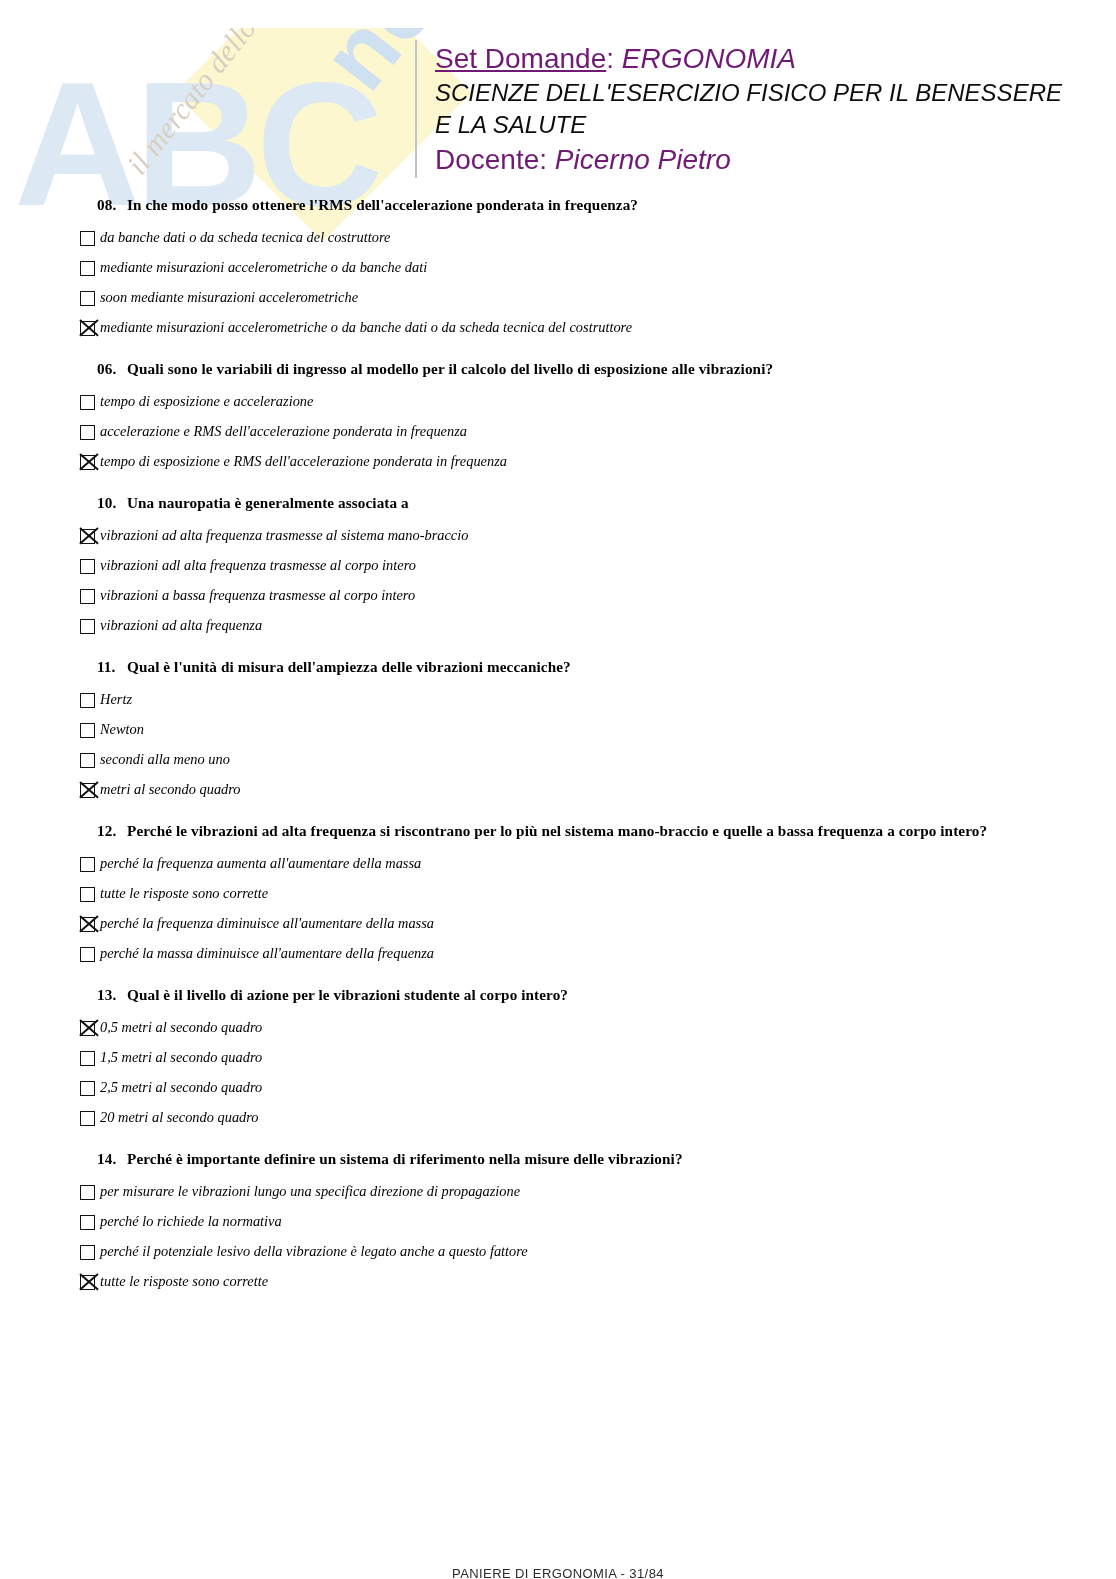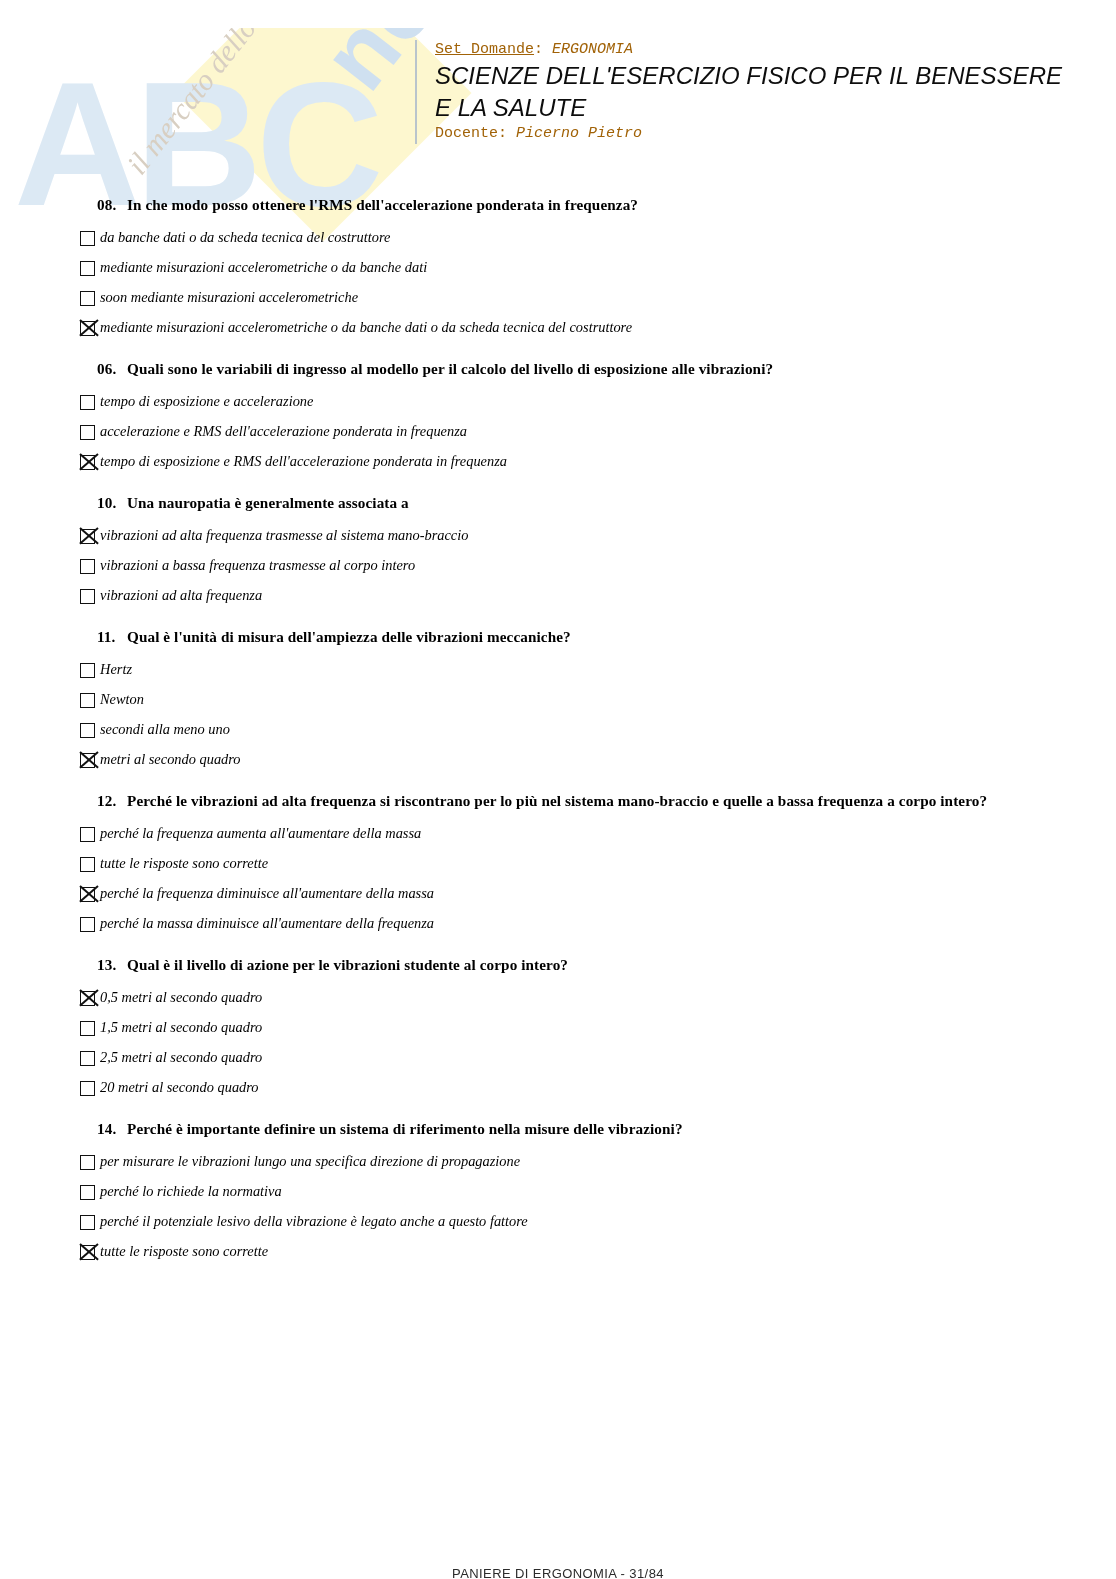--- a/index.html
+++ b/index.html
@@ -80,24 +80,24 @@
   .header {
     position: absolute;
     left: 415px;
     top: 12px;
     z-index: 2;
     border-left: 2px solid #b9c4cc;
     padding-left: 18px;
     width: 640px;
   }
   .header-line {
-    font-family: Liberation Mono, monospace;
-    font-size: 15px;
+    font-family: Liberation Sans, sans-serif;
+    font-size: 28px;
     line-height: 1.33;
-    color: #a16207;
+    color: #701a75;
   }
   .hl-label {
     text-decoration: underline;
   }
   .hl-value {
     font-style: italic;
   }
   .header-course {
     font-family: "Liberation Sans", sans-serif;
     font-style: italic;
@@ -259,20 +259,24 @@
         <div class="q-title">
           <span class="q-num">10.</span>
           <span class="q-text">Una nauropatia è generalmente associata a</span>
         </div>
         <div class="answer-row">
           <span class="checkbox checked"></span>
           <span class="answer-text">vibrazioni ad alta frequenza trasmesse al sistema mano-braccio</span>
         </div>
         <div class="answer-row">
           <span class="checkbox"></span>
+          <span class="answer-text">vibrazioni adl alta frequenza trasmesse al corpo intero</span>
+        </div>
+        <div class="answer-row">
+          <span class="checkbox"></span>
           <span class="answer-text">vibrazioni a bassa frequenza trasmesse al corpo intero</span>
         </div>
         <div class="answer-row">
           <span class="checkbox"></span>
           <span class="answer-text">vibrazioni ad alta frequenza</span>
         </div>
       </div>
       <div class="question-block">
         <div class="q-title">
           <span class="q-num">11.</span>

